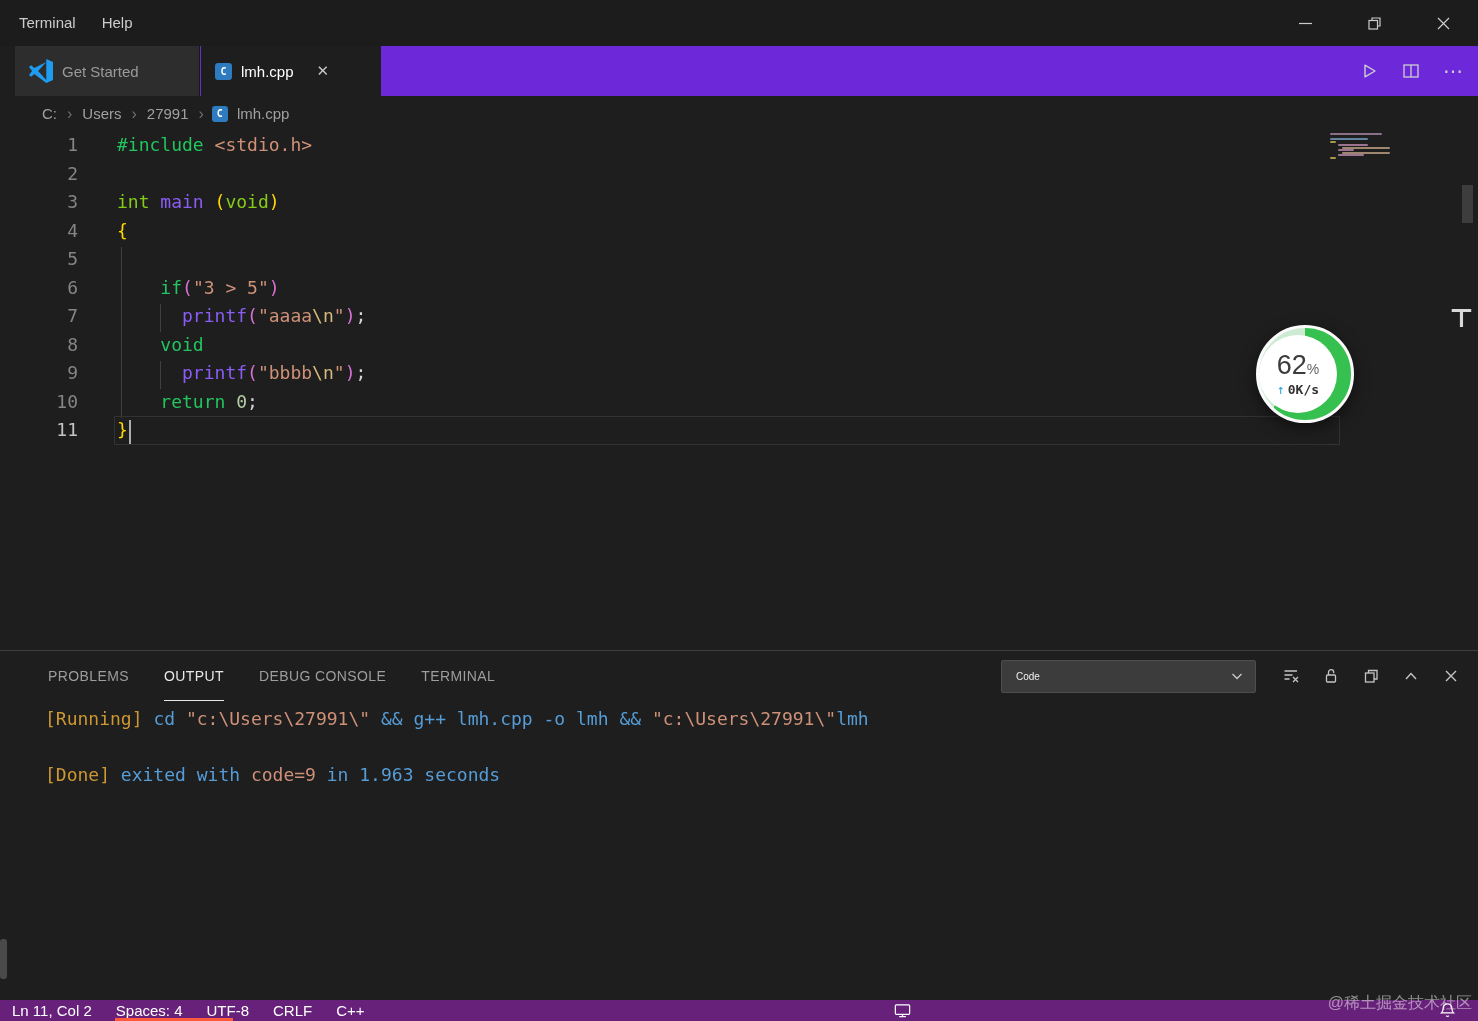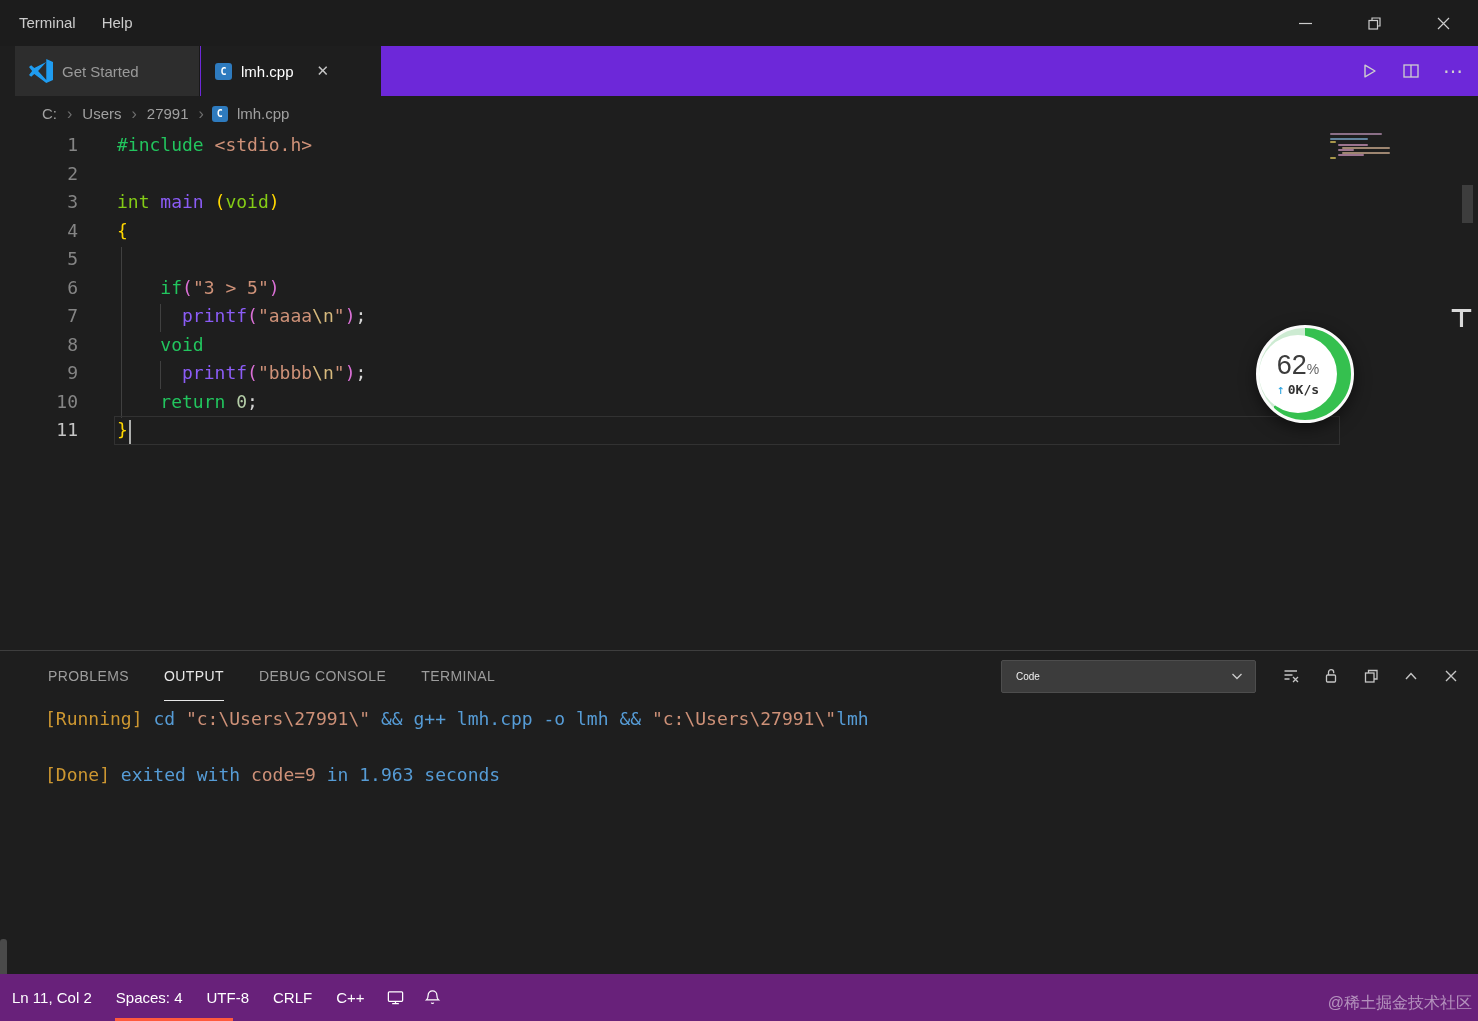--- a/index.html
+++ b/index.html
@@ -73,21 +73,21 @@
   .panel-tab { font-size:14px; letter-spacing:.4px; color:#9d9d9d; height:50px; line-height:50px; }
   .panel-tab.active { color:#e7e7e7; border-bottom:1px solid #e7e7e7; }
   .panel-actions { position:absolute; right:16px; top:0; height:50px; display:flex; align-items:center; gap:18px; }
   .select { width:255px; height:33px; background:#3c3c3c; border:1px solid #4d4d4d; border-radius:2px; display:flex; align-items:center; justify-content:space-between; padding:0 10px 0 14px; font-size:10px; color:#f0f0f0; margin-right:6px; }
   .picon { width:22px; height:22px; display:flex; align-items:center; justify-content:center; }
   .panel-body { position:absolute; top:50px; left:0; right:0; bottom:0; padding:4px 0 0 45px; font-family:"DejaVu Sans Mono", monospace; font-size:18px; }
   .out-row { height:28px; line-height:28px; white-space:pre; min-height:28px; }
   .panel-scrollbar { position:absolute; left:0; top:288px; width:7px; height:40px; background:#4a4a4a; border-radius:3px; }
 
   
-  .statusbar { position:absolute; left:0; right:0; bottom:0; height:47px; background:#68217a; display:flex; align-items:center; justify-content:flex-start; padding-right:12px; color:#ffffff; }
+  .statusbar { position:absolute; left:0; right:0; bottom:0; height:21px; background:#68217a; display:flex; align-items:center; justify-content:space-between; padding-right:12px; color:#ffffff; }
   .sb-right { display:flex; align-items:center; }
   .sb-item { padding:0 12px; font-size:15px; white-space:nowrap; }
   .sb-icon { padding:0 9px; display:flex; align-items:center; }
   .watermark { position:absolute; right:6px; bottom:7px; font-size:16px; color:rgba(255,255,255,.5); pointer-events:none; }
   .bottom-strip { position:absolute; left:115px; bottom:0; width:118px; height:3px; background:#ff5a3c; }
 
   svg { display:block; }
 </style>
 </head>
 <body>

